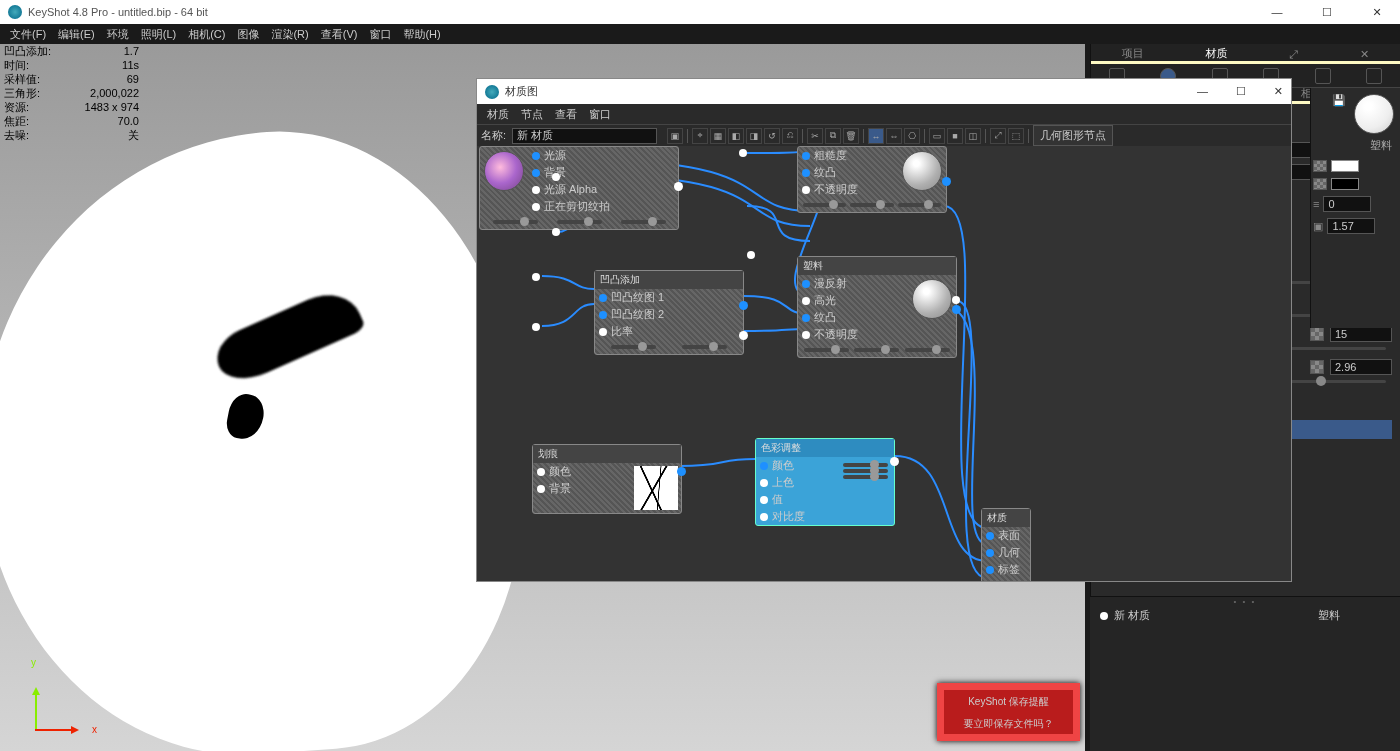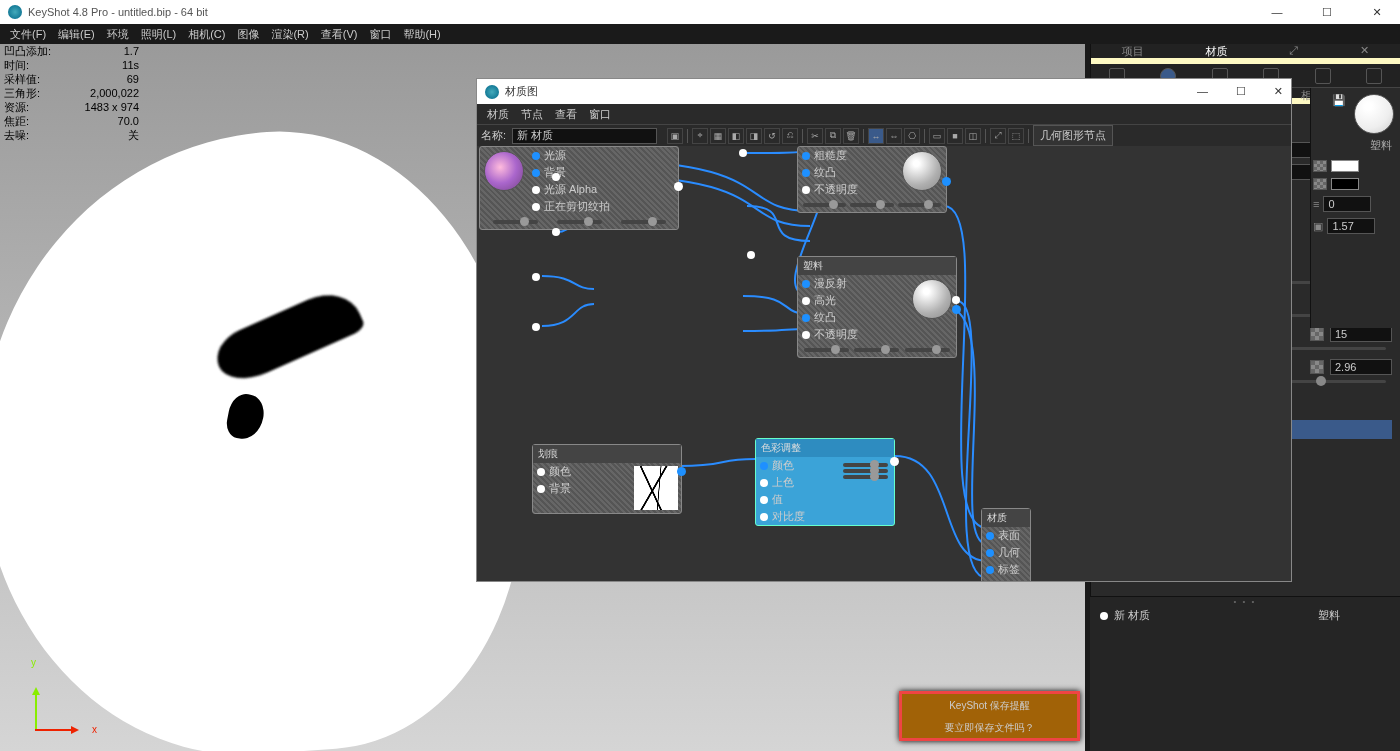--- a/index.html
+++ b/index.html
@@ -53,21 +53,21 @@
 .slider-mock{display:inline-block;width:45px;height:4px;background:#444;border-radius:2px;position:relative;margin:2px}
 .slider-mock::after{content:"";position:absolute;top:-3px;left:60%;width:9px;height:9px;background:#999;border-radius:50%}
 
 .node-sel{background:#3ba3d8;border-color:#6fc}
 .node-sel .node-title{background:#2e8cc0}
 
 svg.wires{position:absolute;top:0;left:0;width:100%;height:100%;pointer-events:none}
 .wire{stroke:#2a8cff;stroke-width:2;fill:none}
 
 .rpanel{position:absolute;top:0;right:0;width:310px;height:100%;background:#2a2a2a;color:#ccc;border-left:1px solid #111}
-.rp-tabs{height:20px;display:flex;align-items:flex-start;justify-content:space-around;background:#222;border-bottom:6px solid #fef9c3}
+.rp-tabs{height:20px;display:flex;align-items:flex-end;justify-content:space-around;background:#222;border-bottom:3px solid #fef9c3}
 .rp-tabs span{color:#888}
 .rp-title{text-align:center;padding:4px;background:#2a2a2a;font-size:11px;position:relative}
 .rp-title .pin{position:absolute;right:16px;top:4px;color:#888}
 .rp-title .x{position:absolute;right:4px;top:4px;color:#888}
 .rp-iconrow{height:24px;display:flex;align-items:center;justify-content:space-around;background:#222;border-bottom:1px solid #444}
 .rp-iconrow span{width:16px;height:16px;border:1px solid #555;border-radius:2px}
 .rp-iconrow span.active{background:#3a5a8a}
 .rp-row{display:flex;align-items:center;padding:3px 8px;gap:6px}
 .rp-row .lbl{width:55px}
 .rp-input{background:#111;border:1px solid #555;color:#ccc;padding:1px 4px;flex:1;height:16px}
@@ -91,21 +91,21 @@
 .rp2-row{display:flex;align-items:center;gap:4px;padding:3px 2px}
 .small-swatch{width:28px;height:12px;background:#fff;border:1px solid #888}
 .small-tex{width:14px;height:12px;background:repeating-conic-gradient(#888 0 25%,#666 0 50%) 0 0/6px 6px;border:1px solid #555}
 
 .br-panel{position:absolute;bottom:0;right:0;width:310px;height:155px;background:#252525;border-top:1px solid #111;color:#ccc}
 .br-headers{display:flex;padding:4px 0;background:#222}
 .br-headers span{flex:1;text-align:center;font-size:10px}
 .br-row{display:flex;align-items:center;padding:3px 10px;gap:6px}
 .br-dot{width:8px;height:8px;border-radius:50%;background:#fff}
 
-.save-dlg{position:absolute;bottom:10px;right:320px;width:181px;background:#a16207;border:3px solid #ef4444;color:#ccc;box-shadow:0 0 6px #000}
+.save-dlg{position:absolute;bottom:10px;right:320px;width:143px;background:#b91c1c;border:7px solid #ef4444;color:#ccc;box-shadow:0 0 6px #000}
 .save-dlg .hdr{padding:5px;text-align:center;font-size:10px}
 .save-dlg .msg{padding:3px;text-align:center;font-size:10px}
 .save-dlg .btns{display:flex;justify-content:center;gap:6px;padding:6px}
 .save-dlg button{background:#3a3a3a;border:1px solid #666;color:#ccc;padding:2px 8px;font-size:10px}
 
 </style>
 </head>
 <body>
 
 <div class="titlebar">
@@ -411,20 +411,41 @@
             <span class="port-out" style="top:35px"></span>
           </div>
         </div>
         <div style="display:flex;justify-content:space-around;padding:3px">
             <span class="slider-mock"></span>
             <span class="slider-mock"></span>
             <span class="slider-mock"></span>
           </div>
       </div>
 
+      <div class="node" style="left:117px;top:124px;width:150px">
+        <div class="node-title">凹凸添加</div>
+        <div class="node-row">
+            <span class="port blue"></span>
+            <span>凹凸纹图 1</span>
+          </div>
+        <div class="node-row">
+            <span class="port blue"></span>
+            <span>凹凸纹图 2</span>
+          </div>
+        <div class="node-row">
+            <span class="port"></span>
+            <span>比率</span>
+          </div>
+        <div style="display:flex;justify-content:space-around;padding:3px">
+            <span class="slider-mock"></span>
+            <span class="slider-mock"></span>
+          </div>
+        <span class="port-out blue" style="top:30px"></span>
+        <span class="port-out" style="top:60px"></span>
+      </div>
 
       <div class="node" style="left:55px;top:298px;width:150px">
         <div class="node-title">划痕</div>
         <div style="display:flex">
           <div style="flex:1">
             <div class="node-row">
                 <span class="port"></span>
                 <span>颜色</span>
               </div>
             <div class="node-row">

